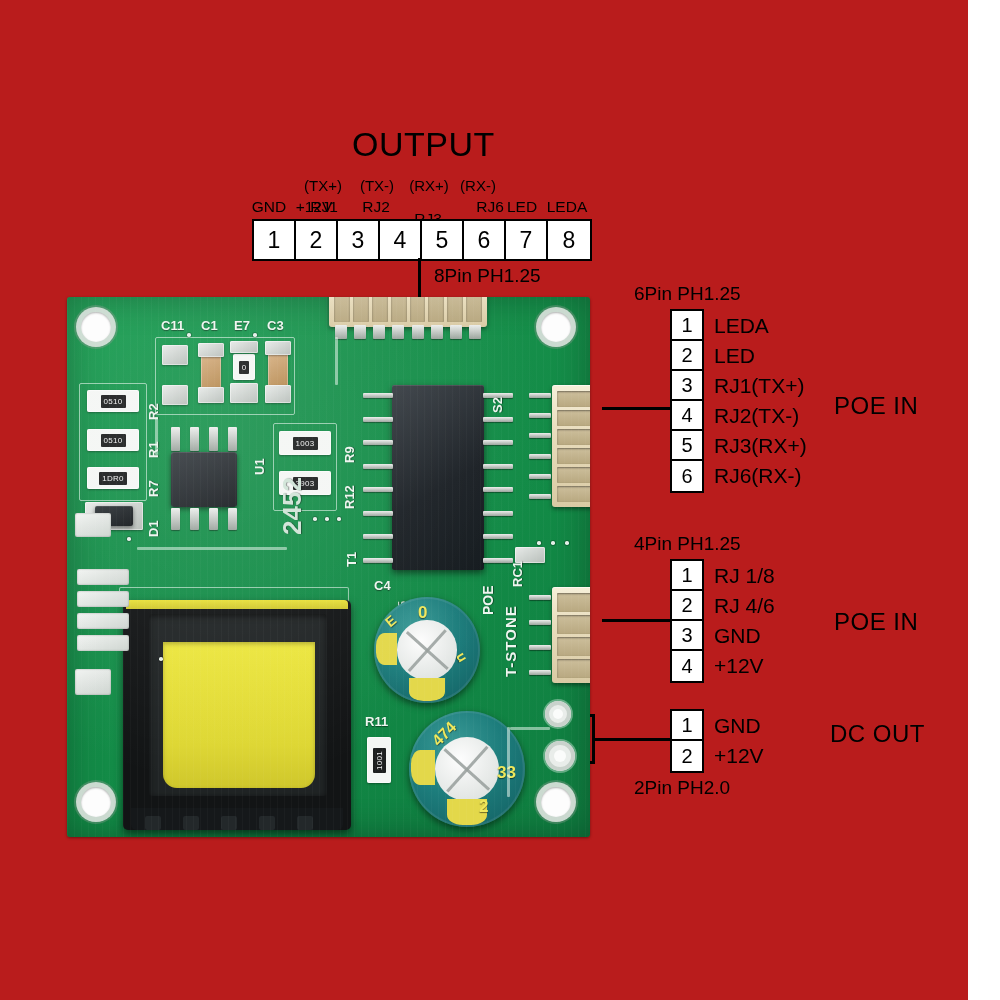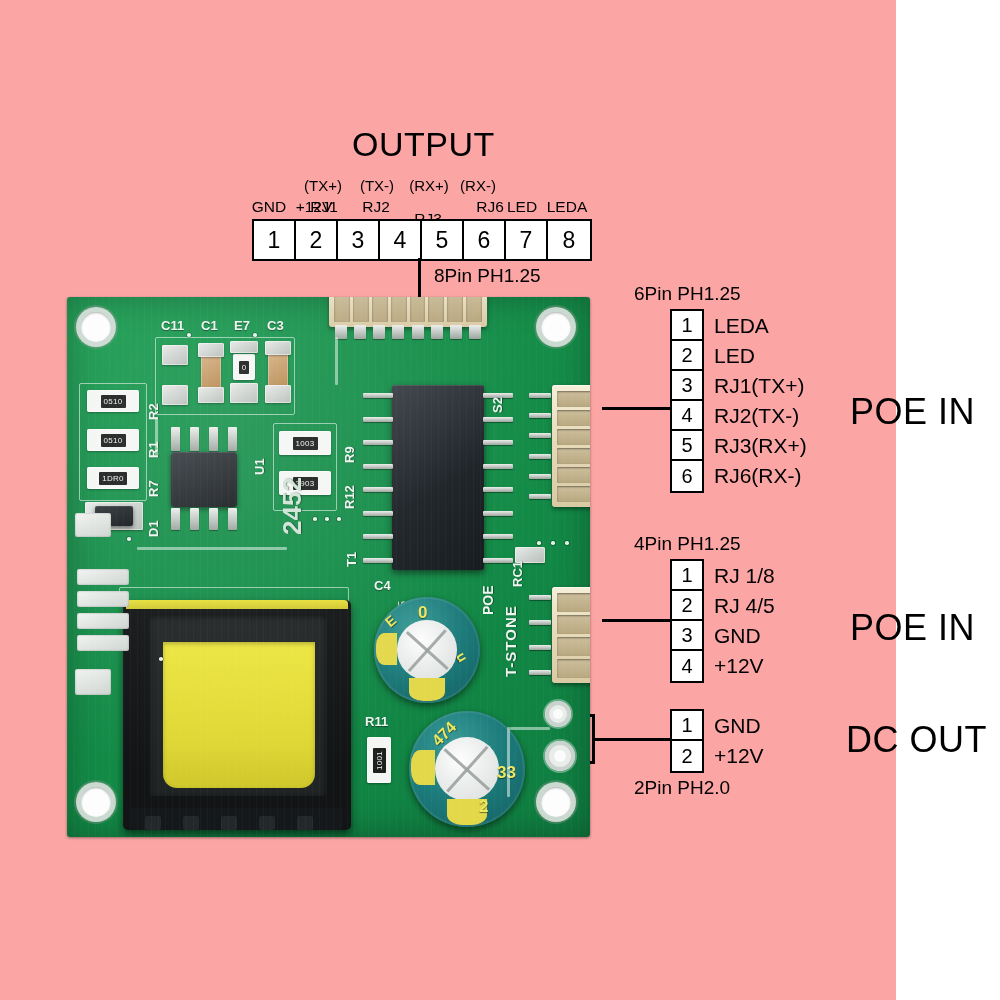--- a/index.html
+++ b/index.html
@@ -2,30 +2,30 @@
 <html><head>
 <meta charset="utf-8">
 <style>
   * { box-sizing: border-box; margin: 0; padding: 0; }
   html, body {
     width: 1000px; height: 1000px;
     background: #ffffff;
     font-family: "Liberation Sans", sans-serif;
     overflow: hidden;
   }
-  #stage { position: relative; width: 896px; height: 1000px; background: #fca5a5; }
+  #stage { position: relative; width: 968px; height: 1000px; background: #b91c1c; }
 
   
   .txt { position: absolute; color: #000; white-space: pre; line-height: 1; }
 
   .title-output { font-size: 34px; letter-spacing: .5px; }
   .pinlbl { font-size: 15.5px; text-align: center; }
   .pinlbl2 { font-size: 15px; text-align: center; }
   .note { font-size: 19px; }
-  .grouplbl { font-size: 36px; letter-spacing: .5px; margin-left: 16px; }
+  .grouplbl { font-size: 24px; letter-spacing: .5px; }
 
   
   .htable { position: absolute; display: flex; border: 2.5px solid #000; background: #fff; }
   .htable .cell {
     width: 42px; height: 38px; border-right: 2.5px solid #000;
     display: flex; align-items: center; justify-content: center;
     font-size: 23px; color: #000;
   }
   .htable .cell:last-child { border-right: none; }
 
@@ -200,21 +200,21 @@
 
   <div class="txt note" style="left:634px; top:534px;">4Pin PH1.25</div>
   <div class="vtable" style="left:670px; top:559px;">
     <div class="vcell">1</div>
     <div class="vcell">2</div>
     <div class="vcell">3</div>
     <div class="vcell">4</div>
   </div>
   <div class="vlabels" style="left:714px; top:561px;">
     <div class="vlab">RJ 1/8</div>
-    <div class="vlab">RJ 4/5</div>
+    <div class="vlab">RJ 4/6</div>
     <div class="vlab">GND</div>
     <div class="vlab">+12V</div>
   </div>
   <div class="txt grouplbl" style="left:834px; top:610px;">POE IN</div>
   <div class="lh" style="left:602px; top:619px; width:70px;"></div>
 
   <div class="vtable" style="left:670px; top:709px;">
     <div class="vcell">1</div>
     <div class="vcell">2</div>
   </div>

